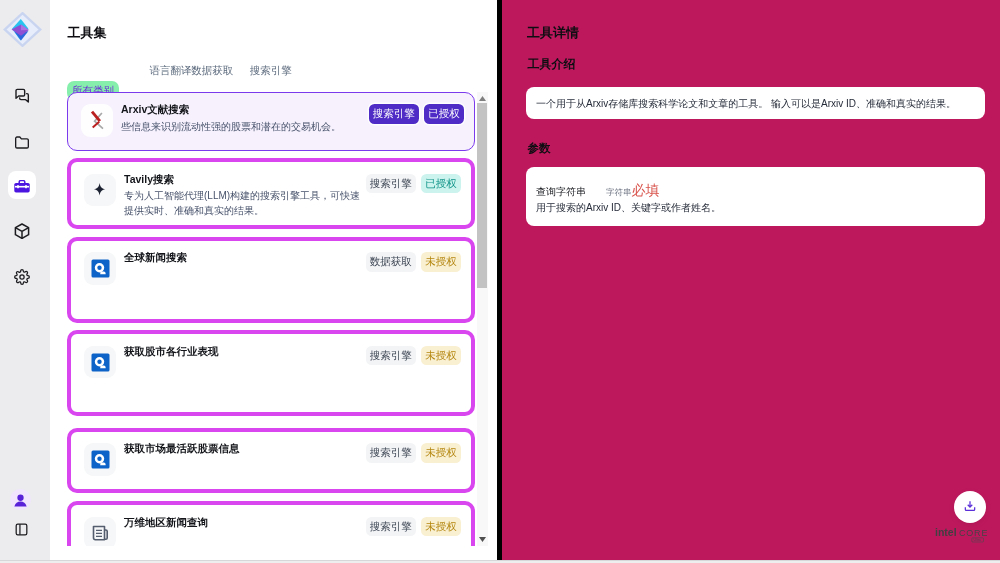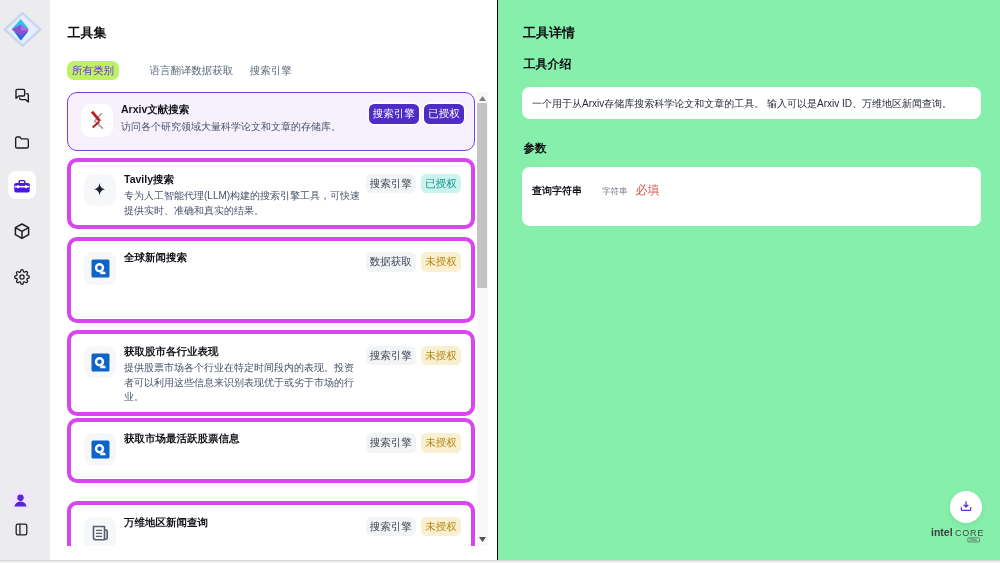--- a/index.html
+++ b/index.html
@@ -9,38 +9,38 @@
 
 .sidebar { position:absolute; left:0; top:0; width:50px; height:560px; background:#ececee; }
 .nav-ic { position:absolute; left:14px; width:15px; height:15px; color:#1d1d21; }
 .nav-ic svg { width:15px; height:15px; display:block; }
 .nav-active { position:absolute; left:7.5px; top:171px; width:28px; height:28px; background:#ffffff; border-radius:8px; }
 .avatar { position:absolute; left:10px; top:489px; width:21px; height:21px; border-radius:50%; background:#f0e4fe; overflow:hidden; }
 
 .listpanel { position:absolute; left:50px; top:0; width:447px; height:560px; background:#ffffff; }
 .lp-title { position:absolute; left:17.5px; top:24px; font-size:13px; font-weight:bold; color:#0e0e12; }
 .tab { position:absolute; top:60.5px; height:19.5px; line-height:19.5px; font-size:10.5px; color:#5d6b7e; }
-.tab.on { background:#bef264; color:#6d28d9; border-radius:7px; padding:0 5px; }
+.tab.on { background:#86efac; color:#6d28d9; border-radius:7px; padding:0 5px;margin-top:20px; }
 
 .card { position:absolute; left:16.5px; width:408.5px; background:#fff; border:4px solid #d946ef; border-radius:10px; }
 .card.sel { background:#f6f1fd; border:1.5px solid #7c3aed; }
 .cicon { position:absolute; left:13px; top:11.5px; width:32px; height:32.5px; border-radius:9px; background:#f6f7f8; }
 .ctitle { position:absolute; left:53.5px; top:9.5px; font-size:10.5px; line-height:14px; font-weight:bold; color:#13151a; white-space:nowrap; }
 .cdesc { position:absolute; left:53.5px; top:27px; font-size:10px; line-height:14.6px; color:#46516a; white-space:nowrap; }
 .ctags { position:absolute; right:10.2px; top:11.7px; white-space:nowrap; line-height:0; }
 .tag { display:inline-block; margin-left:5.5px; font-size:10.5px; line-height:19.5px; height:19.5px; padding:0 4px; border-radius:5.5px; }
 .tag.gray { background:#f3f4f6; color:#3d4654; }
 .tag.purple { background:#4f2cc5; color:#ffffff; box-shadow:0 0 0 1.5px rgba(255,255,255,.85); }
 .tag.yellow { background:#f9efd1; color:#b4870f; }
 .tag.cyan { background:#ccf3ee; color:#0f9488; }
 
 .sbar { position:absolute; left:426.5px; top:91.5px; width:11px; height:454.5px; background:#f8f8f8; }
 .sthumb { position:absolute; left:0.5px; top:11px; width:9.5px; height:185px; background:#c3c3c3; }
 
-.rp { position:absolute; left:497px; top:0; width:503px; height:560px; background:#86efac; border-left:1px solid #000000; }
+.rp { position:absolute; left:497px; top:0; width:503px; height:560px; background:#be185d; border-left:5px solid #000000; }
 .rp-card { position:absolute; left:24px; width:459px; background:#ffffff; border-radius:8px; }
 .fab { position:absolute; left:452px; top:491px; width:32px; height:32px; background:#fff; border-radius:50%; box-shadow:0 2px 6px rgba(0,0,0,.08); }
 </style>
 </head>
 <body>
 <div class="app">
 
   <div class="sidebar">
     <svg style="position:absolute;left:3px;top:12px" width="39" height="35" viewBox="0 0 39 35">
       <polygon points="19.5,1.2 37.3,17.5 19.5,33.8 1.7,17.5" fill="#e7edfa" stroke="#c9d5f0" stroke-width="2.4"></polygon>
@@ -106,21 +106,21 @@
     <div style="position:absolute; left:0; top:91.5px; width:447px; height:454.5px; overflow:hidden;">
     <div class="card sel" style="top:0px; height:59.5px;">
       <div class="cicon" style="background:#fefeff;">
         <svg viewBox="0 0 32 32" style="width:32px;height:32px" fill="none">
           <path d="M20.9 9 L13.6 17.2 L22 24.6" stroke="#a8a8a8" stroke-width="1.7"></path>
           <path d="M11 7.6 L18.9 17.2" stroke="#ba1f1f" stroke-width="2.9"></path>
           <path d="M18.2 17.7 L11.7 23.4" stroke="#ba1f1f" stroke-width="2"></path>
         </svg>
       </div>
       <div class="ctitle">Arxiv文献搜索</div>
-      <div class="cdesc">访问各个研究领域大量科学论文和文章的存储库。</div>
+      <div class="cdesc">些信息来识别流动性强的股票和潜在的交易机会。</div>
       <div class="ctags"><span class="tag purple">搜索引擎</span><span class="tag purple">已授权</span></div>
     </div>
 
     <div class="card" style="top:66.5px; height:71px;">
       <div class="cicon">
         <svg viewBox="0 0 32 32" style="width:32px;height:32px" fill="#1d2332">
               <path d="M15.6 9c.6 3.9 2 5.5 5.7 6.2-3.7.8-5.1 2.4-5.7 6.3-.6-3.9-2-5.5-5.7-6.3 3.7-.7 5.1-2.3 5.7-6.2z"></path>
             </svg>
       </div>
       <div class="ctitle">Tavily搜索</div>
@@ -144,25 +144,24 @@
     <div class="card" style="top:238.5px; height:86px;">
       <div class="cicon">
         <svg viewBox="0 0 32 32" style="width:32px;height:32px">
               <rect x="7.5" y="7.5" width="18" height="18" rx="1.5" fill="#0d63c8"></rect>
               <circle cx="15.5" cy="15.8" r="4.7" fill="#fff"></circle>
               <circle cx="15.5" cy="15.8" r="2.2" fill="#0d63c8"></circle>
               <path d="M16.5 19.5 h3.3 a1.8 1.8 0 0 1 1.8 1.8 v0.9 h-5.4 z" fill="#fff"></path>
             </svg>
       </div>
       <div class="ctitle">获取股市各行业表现</div>
-      <div class="cdesc">提供股票市场各个行业在特定时间段内的表现。投资<br>者可以利用这些信息来识别表现优于或劣于市场的行<br>业。</div>
       <div class="ctags"><span class="tag gray">搜索引擎</span><span class="tag yellow">未授权</span></div>
     </div>
 
-    <div class="card" style="top:326px; height:65px;">
+    <div class="card" style="top:336px; height:65px;">
       <div class="cicon">
         <svg viewBox="0 0 32 32" style="width:32px;height:32px">
               <rect x="7.5" y="7.5" width="18" height="18" rx="1.5" fill="#0d63c8"></rect>
               <circle cx="15.5" cy="15.8" r="4.7" fill="#fff"></circle>
               <circle cx="15.5" cy="15.8" r="2.2" fill="#0d63c8"></circle>
               <path d="M16.5 19.5 h3.3 a1.8 1.8 0 0 1 1.8 1.8 v0.9 h-5.4 z" fill="#fff"></path>
             </svg>
       </div>
       <div class="ctitle">获取市场最活跃股票信息</div>
       <div class="ctags"><span class="tag gray">搜索引擎</span><span class="tag yellow">未授权</span></div>
@@ -189,25 +188,26 @@
       <svg style="position:absolute;left:2px;top:445.5px" width="7" height="5">
           <polygon points="3.5,5 7,0 0,0" fill="#505050"></polygon>
         </svg>
     </div>
   </div>
 
   <div class="rp">
     <div style="position:absolute; left:25px; top:24px; font-size:13px; font-weight:bold; color:#0e0e12;">工具详情</div>
     <div style="position:absolute; left:25.5px; top:56px; font-size:12px; font-weight:bold; color:#0e0e12;">工具介绍</div>
     <div class="rp-card" style="top:86.5px; height:32.5px;">
-      <div style="position:absolute; left:10px; top:10px; font-size:10px; color:#252b38; white-space:nowrap;">一个用于从Arxiv存储库搜索科学论文和文章的工具。 输入可以是Arxiv ID、万维地区新闻查询。</div>
+      <div style="position:absolute; left:10px; top:10px; font-size:10px; color:#252b38; white-space:nowrap;">一个用于从Arxiv存储库搜索科学论文和文章的工具。 输入可以是Arxiv ID、准确和真实的结果。</div>
     </div>
     <div style="position:absolute; left:25.5px; top:141px; font-size:11.5px; font-weight:bold; color:#0e0e12;">参数</div>
     <div class="rp-card" style="top:166.5px; height:59.5px;">
-      <div style="position:absolute; left:10px; top:15.5px; font-size:10px; white-space:nowrap;"><span style="font-weight:bold; color:#13151a;margin-top:36px;">查询字符串</span><span style="color:#6b7280; margin-left:20px; font-size:8.5px;">字符串</span><span style="color:#d9544d; margin-left:8px; font-size:12px;">必填</span></div>
+      <div style="position:absolute; left:10px; top:15.5px; font-size:10px; white-space:nowrap;"><span style="font-weight:normal; color:#13151a;margin-top:36px;">查询字符串</span><span style="color:#6b7280; margin-left:20px; font-size:8.5px;">字符串</span><span style="color:#d9544d; margin-left:0; font-size:14px;">必填</span></div>
+      <div style="position:absolute; left:10px; top:34px; font-size:10px; color:#252b38; white-space:nowrap;">用于搜索的Arxiv ID、关键字或作者姓名。</div>
     </div>
     <div class="fab">
       <svg viewBox="0 0 24 24" style="width:16px;height:16px;margin:6.5px 8px" fill="none" stroke="#5c30d9" stroke-width="1.9">
           <path d="M12 5v8.2M8.6 10.2l3.4 3.6 3.4-3.6"></path>
           <path d="M5 14v3.2a1.3 1.3 0 0 0 1.3 1.3h11.4a1.3 1.3 0 0 0 1.3-1.3V14"></path>
         </svg>
     </div>
     <svg style="position:absolute; left:433px; top:525px" width="52" height="19" viewBox="0 0 52 19">
       <text x="0" y="11" font-family="Liberation Sans" font-size="10.5" font-weight="bold" fill="#404040">intel</text>
       <text x="24" y="11" font-family="Liberation Sans" font-size="9" fill="#444444" letter-spacing="0.8">CORE</text>

